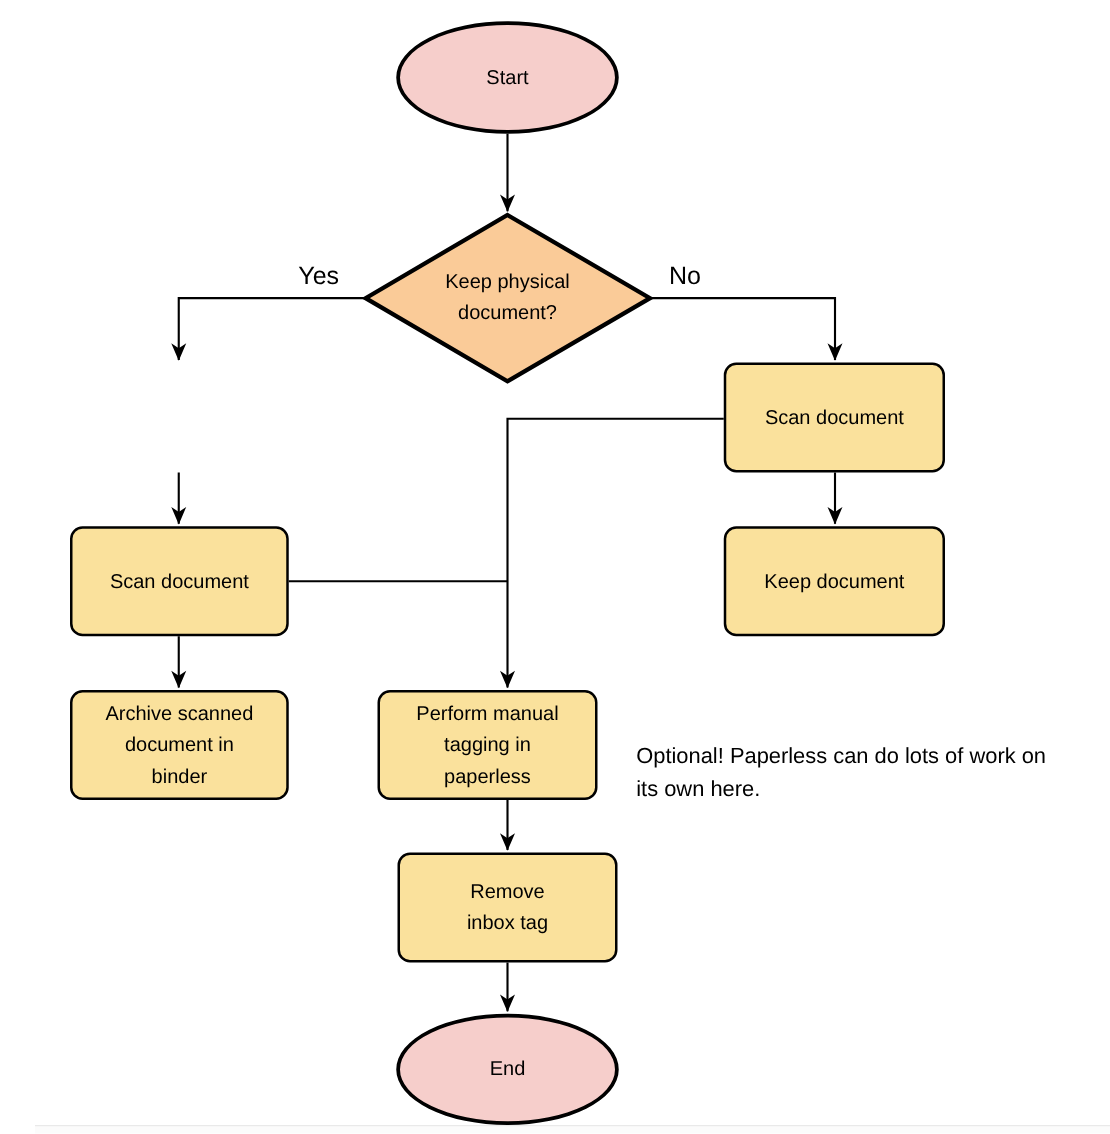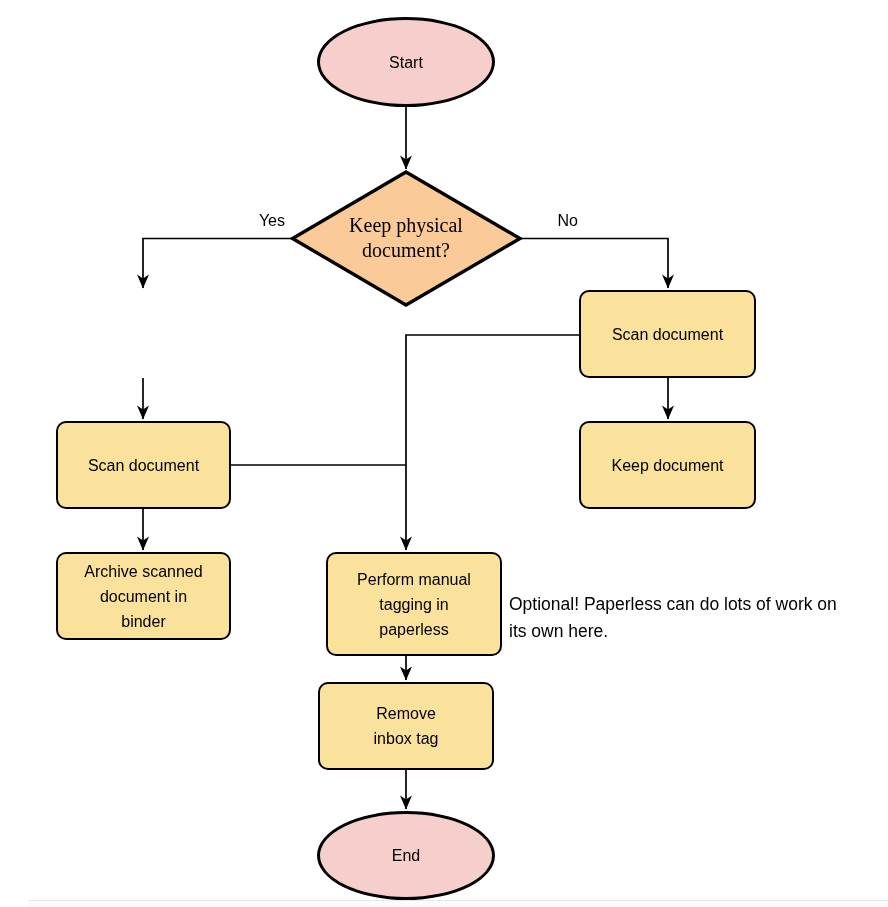--- a/index.html
+++ b/index.html
@@ -50,29 +50,28 @@
     background: var(--terminal-fill);
     border: 3px solid var(--stroke);
     border-radius: 50%;
   }
   .decision-label {
     position: absolute;
     display: flex;
     align-items: center;
     justify-content: center;
     text-align: center;
-    font-size: 20px;
+    font-size: 16px;
     line-height: 25px;
-    font-family: Liberation Serif, serif;
   }
   .edge-label {
     position: absolute;
     width: 60px;
-    text-align: right;
-    font-size: 16px;
+    text-align: center;
+    font-size: 20px;
     line-height: 20px;
   }
   .note {
     position: absolute;
     left: 481px;
     top: 591px;
     width: 400px;
     font-size: 17.5px;
     line-height: 27px;
     white-space: pre-line;
@@ -135,21 +134,21 @@
 binder</span>
   </div>
 
   <div class="node rect" style="left:551px; top:290px; width:177px; height:88px">
     <span class="node-label">Scan document</span>
   </div>
   <div class="node rect" style="left:551px; top:421px; width:177px; height:88px">
     <span class="node-label">Keep document</span>
   </div>
 
-  <div class="node rect" style="left:298px; top:552px; width:176px; height:104px">
+  <div class="node rect" style="left:274px; top:552px; width:176px; height:88px">
     <span class="node-label">Perform manual
 tagging in
 paperless</span>
   </div>
   <div class="node rect" style="left:290px; top:682px; width:176px; height:88px">
     <span class="node-label">Remove
 inbox tag</span>
   </div>
 
   <div class="node terminal" style="left:289px; top:811px; width:178px; height:89px">

